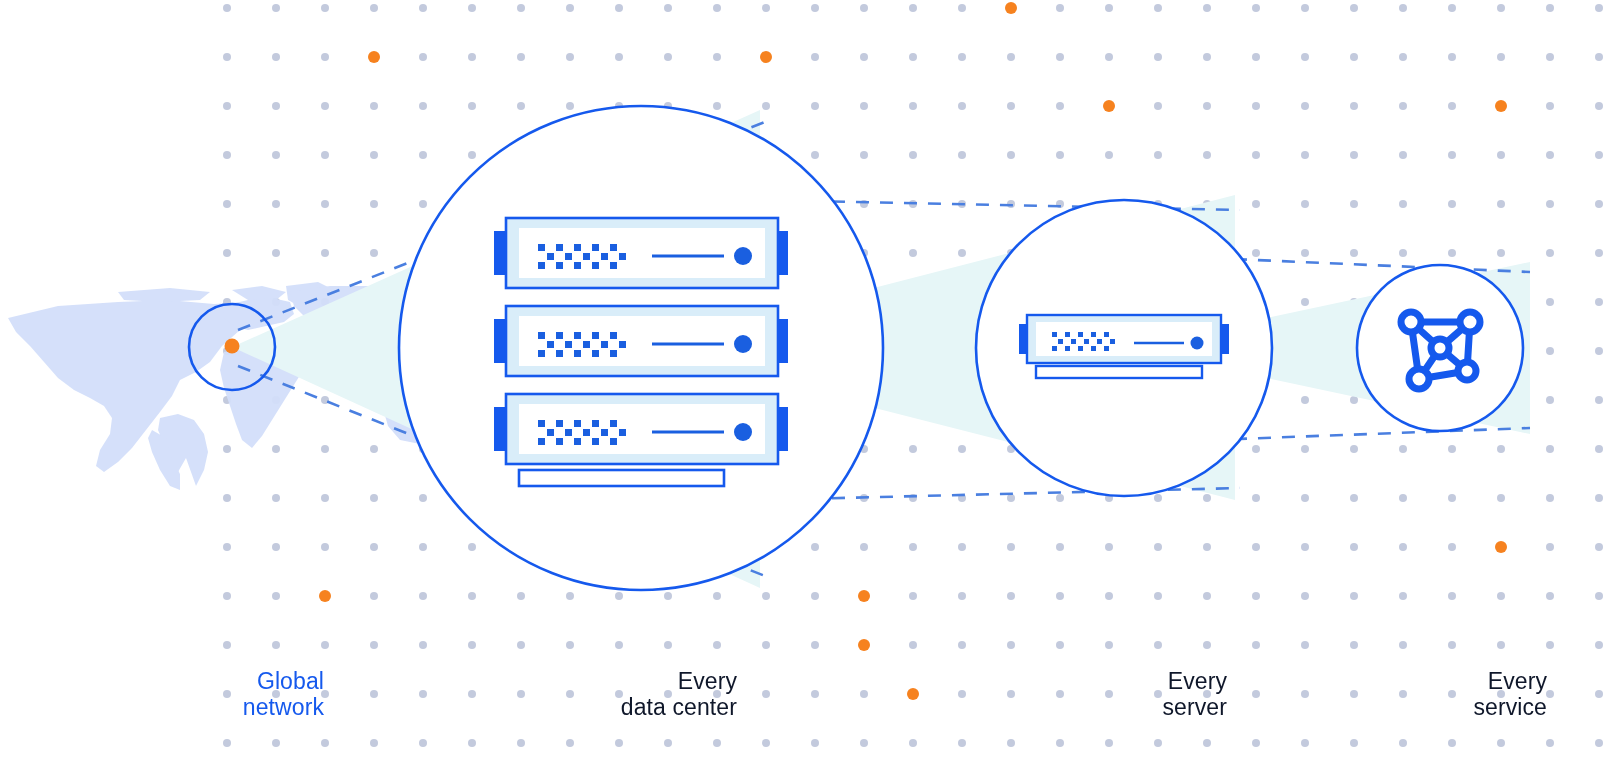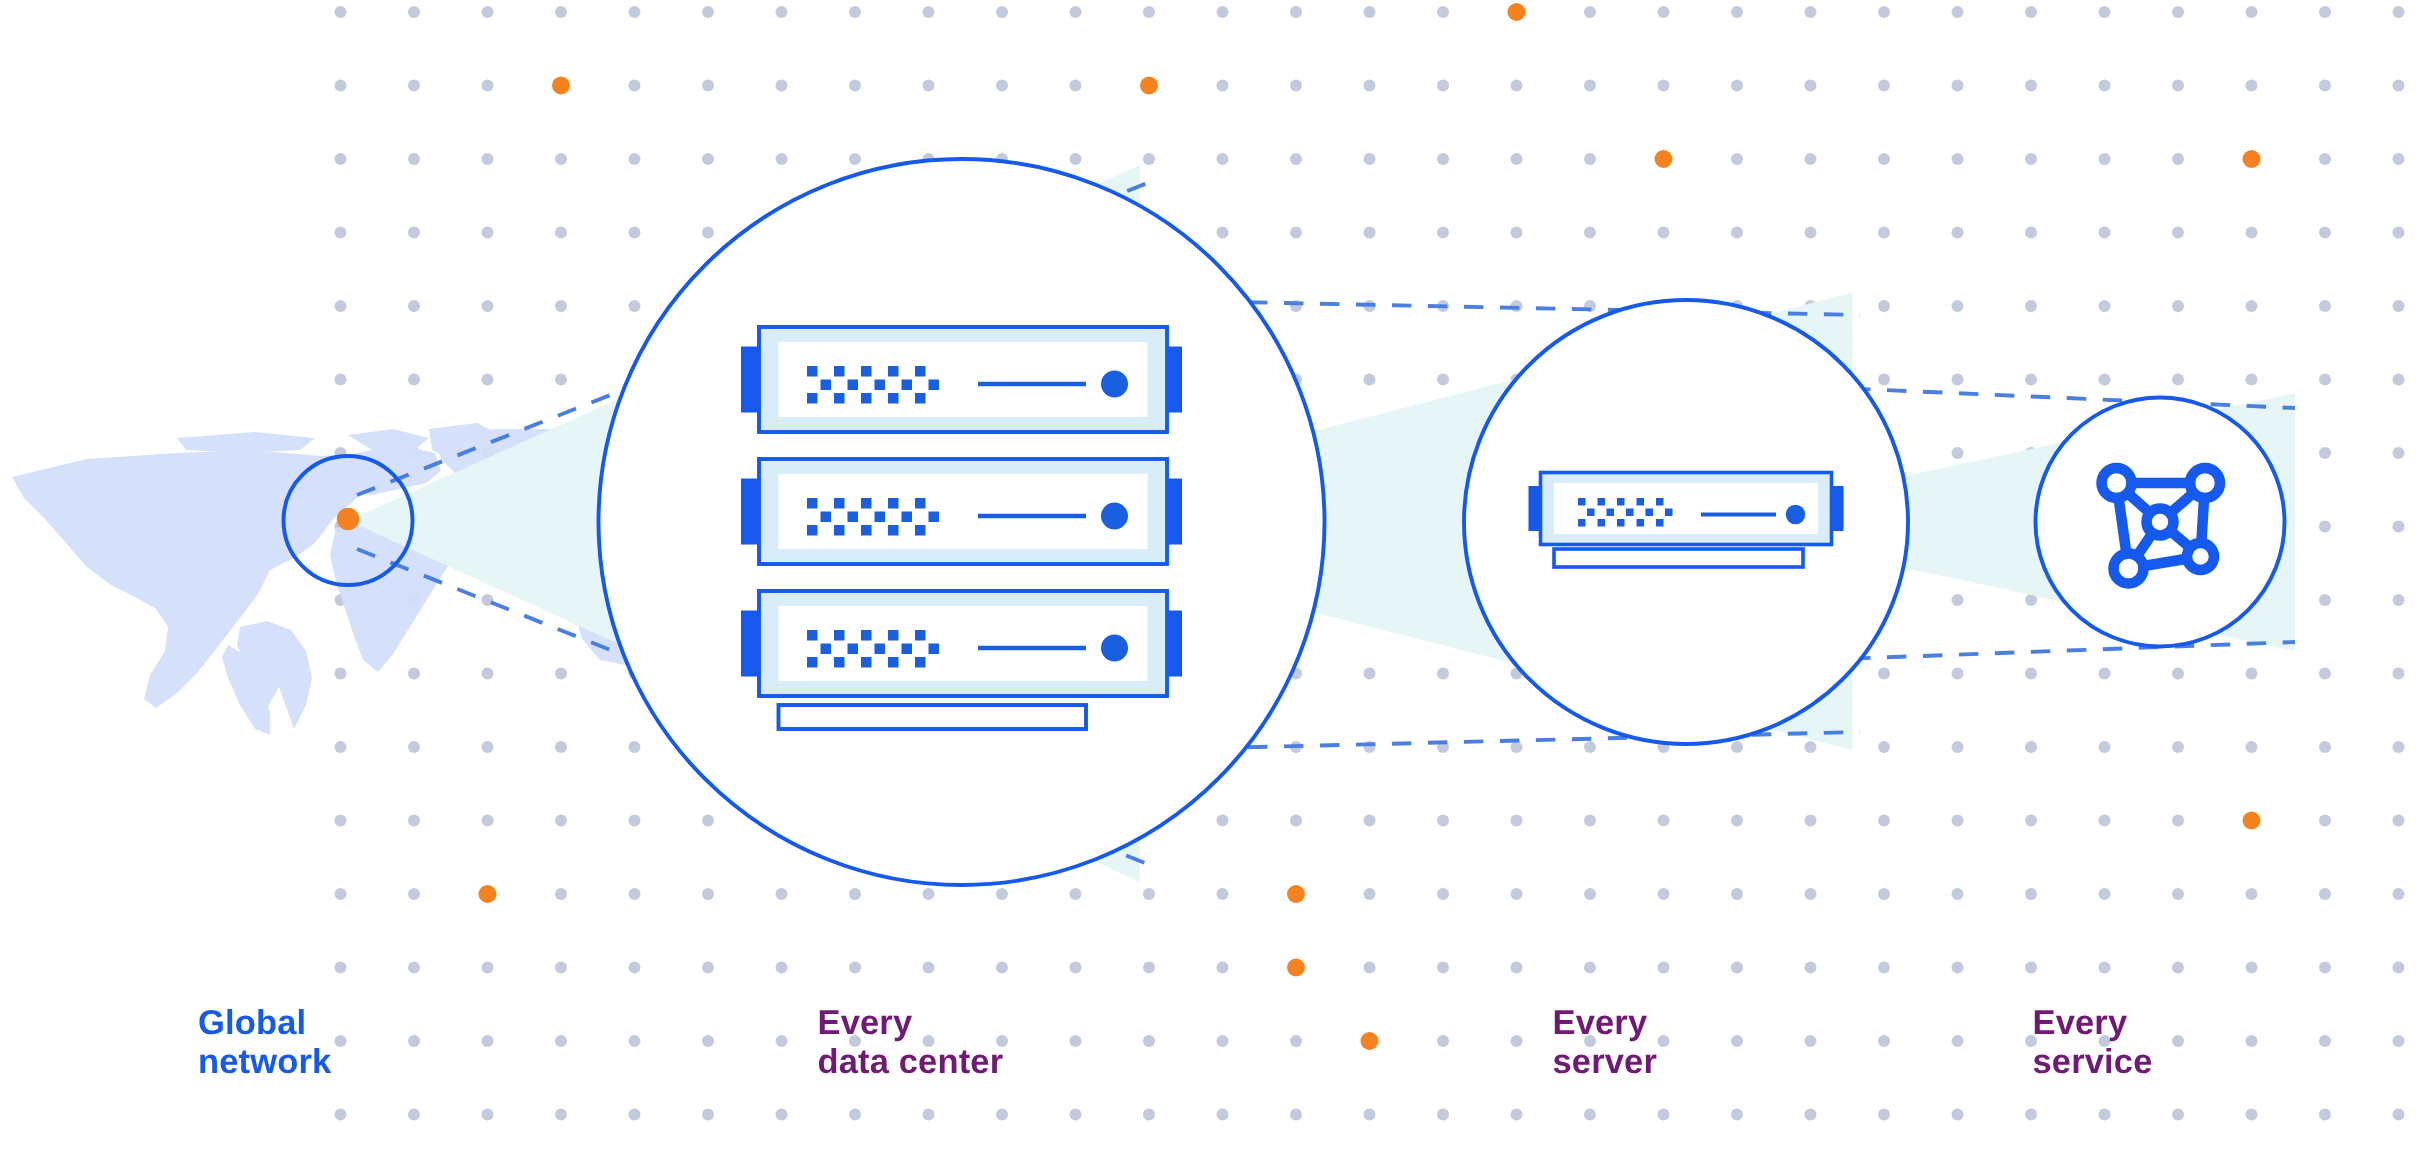--- a/index.html
+++ b/index.html
@@ -8,28 +8,28 @@
     width:1620px; height:782px;
     font-family:"Liberation Sans", sans-serif;
     overflow:hidden;
     position:relative;
   }
   #stage { position:absolute; inset:0; width:1620px; height:782px; }
   #stage svg.layer { position:absolute; left:0; top:0; width:1620px; height:782px; }
 
   .label {
     position:absolute;
-    text-align:left;
+    text-align:right;
     font-size:23px;
     line-height:26px;
-    font-weight:700;
+    font-weight:400;
     letter-spacing:0.1px;
     white-space:pre-line;
   }
-  .label.dark { color:#701a75; }
+  .label.dark { color:#0f172a; }
   .label.blue { color:#1559ed; }
 
   #lbl-global   { left:132px; top:668px; width:192px; }
   #lbl-dc       { left:545px; top:668px; width:192px; }
   #lbl-server   { left:1035px; top:668px; width:192px; }
   #lbl-service  { left:1355px; top:668px; width:192px; }
 </style>
 </head>
 <body>
 

